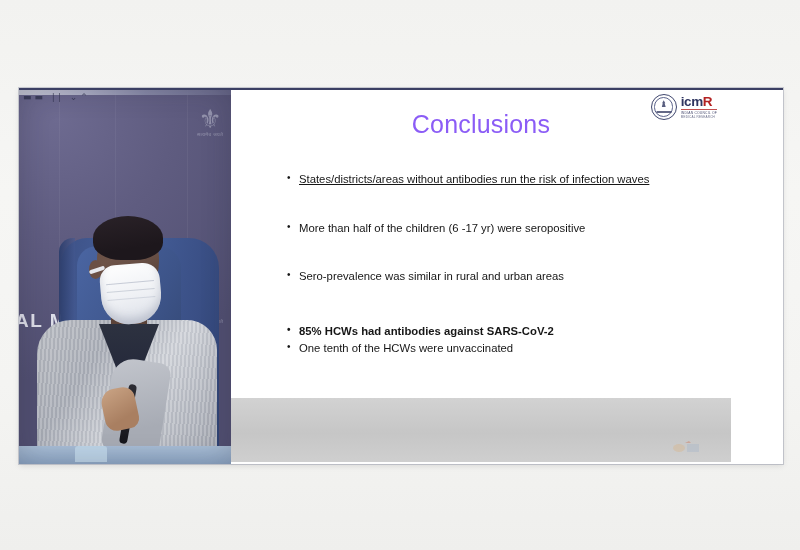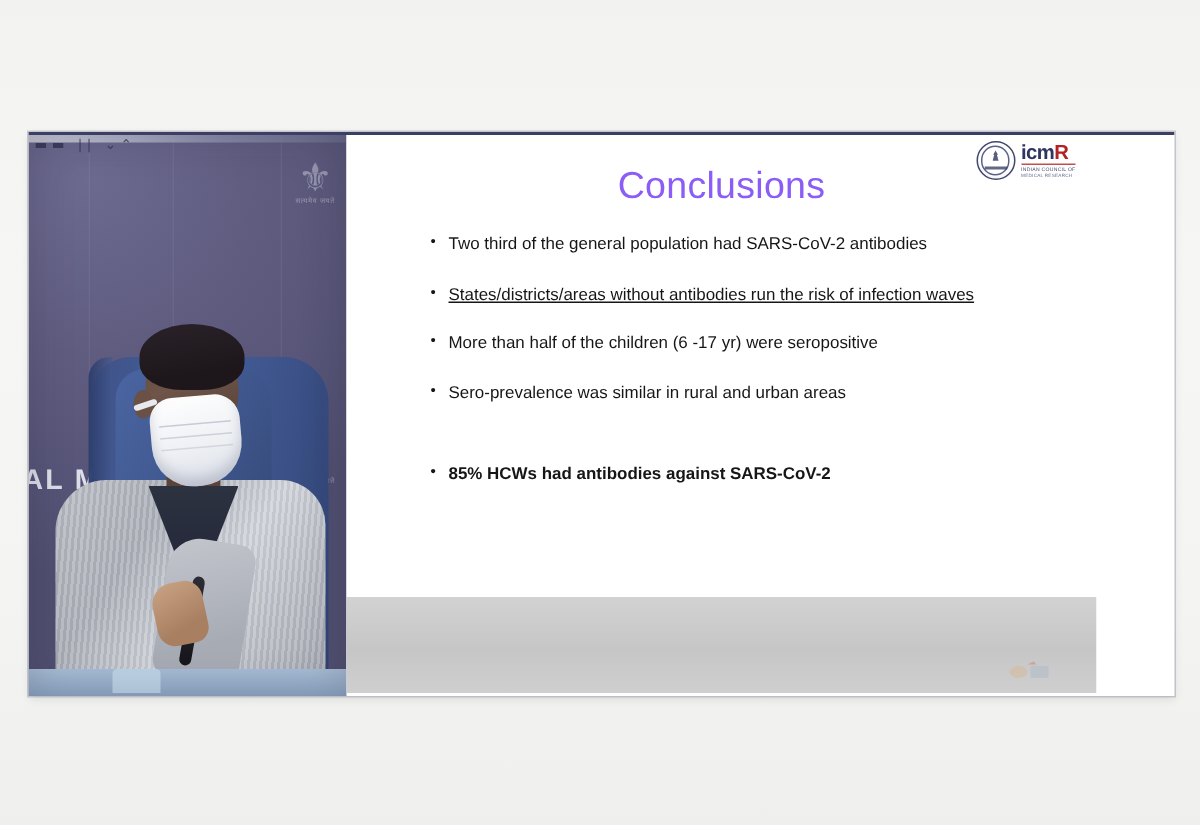--- a/index.html
+++ b/index.html
@@ -268,21 +268,21 @@
     white-space: nowrap;
     font-family:"Liberation Sans", sans-serif;
   }
   .bullet::before{
     content:"•";
     position:absolute; left:0; top:-1px;
     font-size: 10px;
     color:#161616;
   }
   .bullet.gap-lg { margin-top: 18px; text-decoration: underline; }
-  .bullet.gap-md { margin-top: 17px; }
+  .bullet.gap-md { margin-top: 33px; }
   .bullet.gap-sm { margin-top: 2px; }
   .bullet.gap-xl { margin-top: 39px; font-weight: bold; }
 
   
   .icmr-logo{
     position:absolute;
     right: 14px; top: 4px;
     display:flex;
     align-items:center;
     gap: 4px;
@@ -400,25 +400,25 @@
             <div class="main"><span>icm</span><span class="r">R</span></div>
             <div class="bar"></div>
             <div class="sub1">INDIAN COUNCIL OF</div>
             <div class="sub2">MEDICAL RESEARCH</div>
           </div>
         </div>
 
         <div class="slide-title">Conclusions</div>
 
         <div class="bullets">
-          <div class="bullet gap-sm">Two third of the general population had SARS-CoV-2 antibodies</div>
           <div class="bullet gap-lg">States/districts/areas without antibodies run the risk of infection waves</div>
           <div class="bullet gap-md">More than half of the children (6 -17 yr) were seropositive</div>
           <div class="bullet gap-md">Sero-prevalence was similar in rural and urban areas</div>
           <div class="bullet gap-xl">85% HCWs had antibodies against SARS-CoV-2</div>
+          <div class="bullet gap-sm">One tenth of the HCWs were unvaccinated</div>
         </div>
       </div>
 
       <div class="slide-foot">
         <div class="foot-watermark">
           <svg viewBox="0 0 40 16" width="40" height="16" aria-hidden="true">
             <ellipse cx="12" cy="8" rx="6" ry="4" fill="#d8b48a" opacity="0.75"></ellipse>
             <rect x="20" y="4" width="12" height="8" fill="#9fb0c8" opacity="0.6"></rect>
             <path d="M18 3 L24 3 L22 1 Z" fill="#cf6b4a" opacity="0.7"></path>
           </svg>

